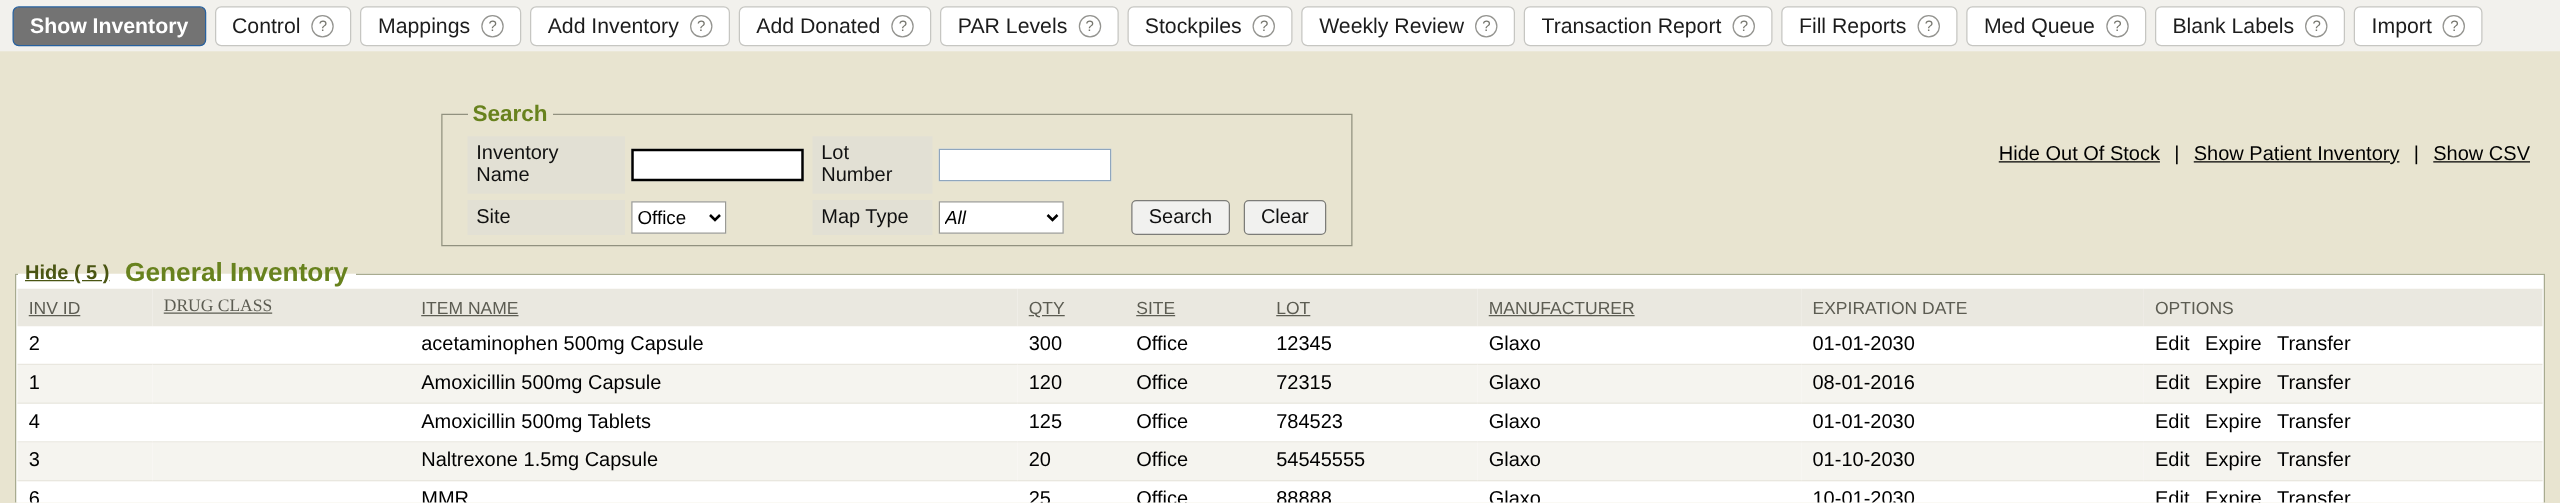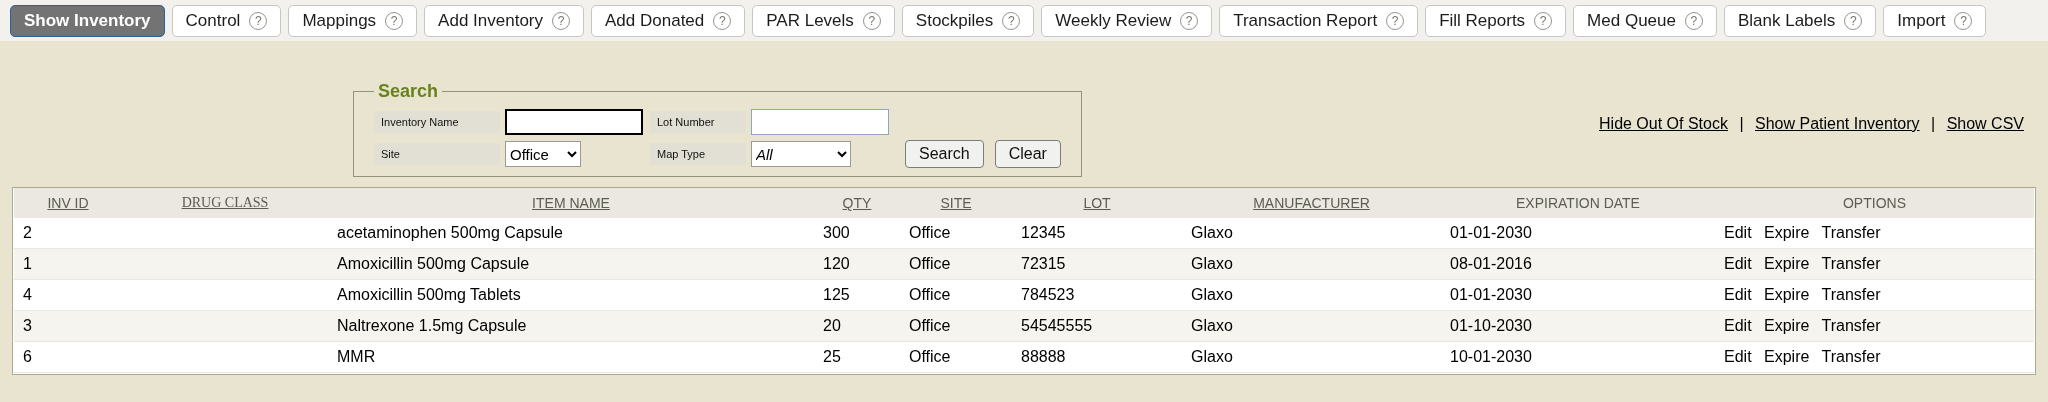--- a/index.html
+++ b/index.html
@@ -45,21 +45,21 @@
     border:1px solid #91917f;
     padding:2px 20px 8px;
     background:transparent;
   }
   .search-fs legend {
     font-size:18px; font-weight:bold; color:#68821e; padding:0 4px;
   }
   .srow { display:flex; align-items:center; margin-top:5px; }
   .lbl {
     display:inline-block; background:#e2e0d4;
-    padding:5px 7px; font-size:11px; color:#111;
+    padding:5px 7px; font-size:16px; color:#111;
   }
   .c1 { width:126px; }
   .c2 { width:150px; padding-left:5px; }
   .c3 { width:96px; }
   .c4 { width:148px; padding-left:5px; }
   .fld { display:inline-flex; align-items:center; }
   .txt {
     width:138px; height:26px;
     border:1px solid #8fa6be; background:#fff;
     font-size:15px; padding:2px 5px;
@@ -97,21 +97,21 @@
   .hide-link {
     color:#4a5513; font-weight:bold; font-size:16px;
     text-decoration:underline; cursor:pointer; margin-right:8px;
     vertical-align:2px;
   }
   .inv-title { color:#68821e; font-weight:bold; font-size:21px; }
 
   table.inv { width:100%; border-collapse:collapse; background:#fff; }
   table.inv thead th {
     background:#eae8e0; color:#5c5c52;
-    font-size:14px; font-weight:normal; text-align:center;
+    font-size:14px; font-weight:normal; text-align:left;
     padding:7px 9px; white-space:nowrap;
   }
   th.sortable { text-decoration:underline; cursor:pointer; }
   .w-invid { width:108px; } .w-drug { width:206px;font-family:Liberation Serif, serif; } .w-item { width:486px; }
   .w-qty { width:86px; }   .w-site { width:112px; } .w-lot { width:170px; }
   .w-mfr { width:259px; }  .w-exp { width:274px; }  .w-opt { width:auto; }
 
   table.inv tbody td {
     padding:6px 9px; font-size:16px; color:#000;
     border-bottom:1px solid #e9e7df; white-space:nowrap;
@@ -210,20 +210,24 @@
   <div class="top-links">
     <a>Hide Out Of Stock</a>
     <span class="sep">|</span>
     <a>Show Patient Inventory</a>
     <span class="sep">|</span>
     <a>Show CSV</a>
   </div>
 </div>
 
 <fieldset class="inv-fs">
+  <legend>
+    <a class="hide-link">Hide ( 5 )</a>
+    <span class="inv-title">General Inventory</span>
+  </legend>
 
   <table class="inv">
     <thead>
       <tr>
         <th class="sortable w-invid">INV ID</th>
         <th class="sortable w-drug">DRUG CLASS</th>
         <th class="sortable w-item">ITEM NAME</th>
         <th class="sortable w-qty">QTY</th>
         <th class="sortable w-site">SITE</th>
         <th class="sortable w-lot">LOT</th>

